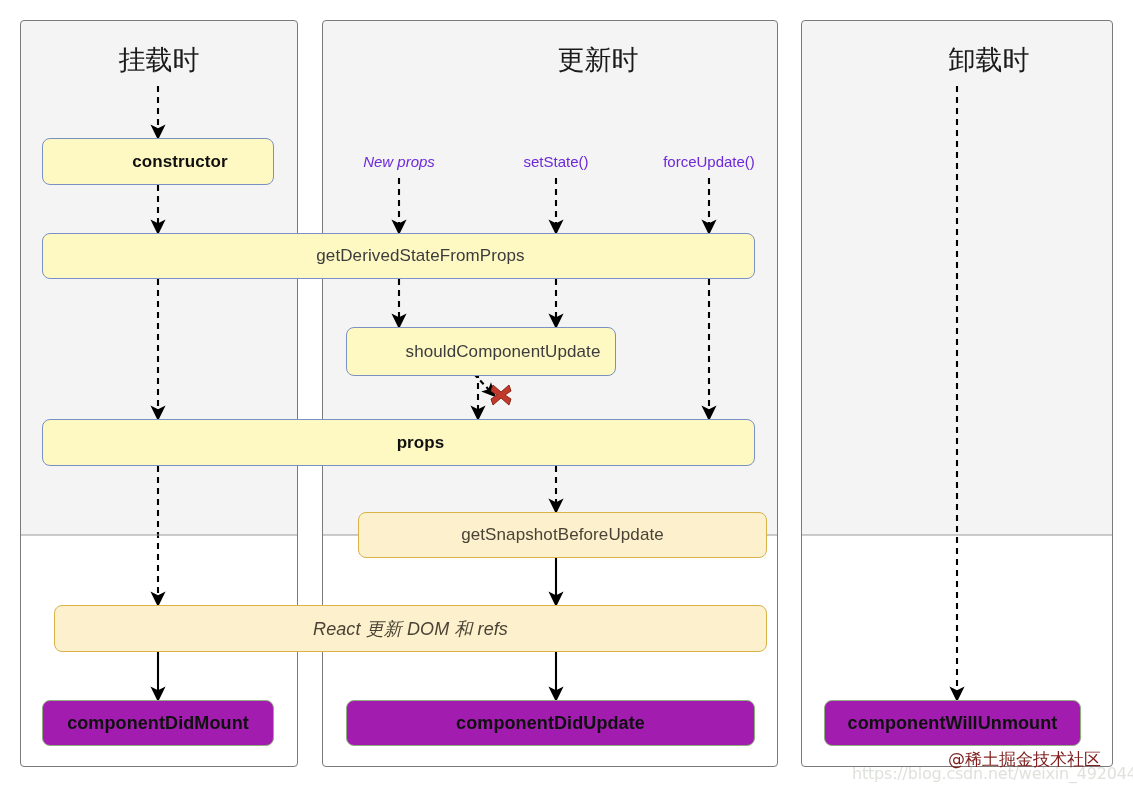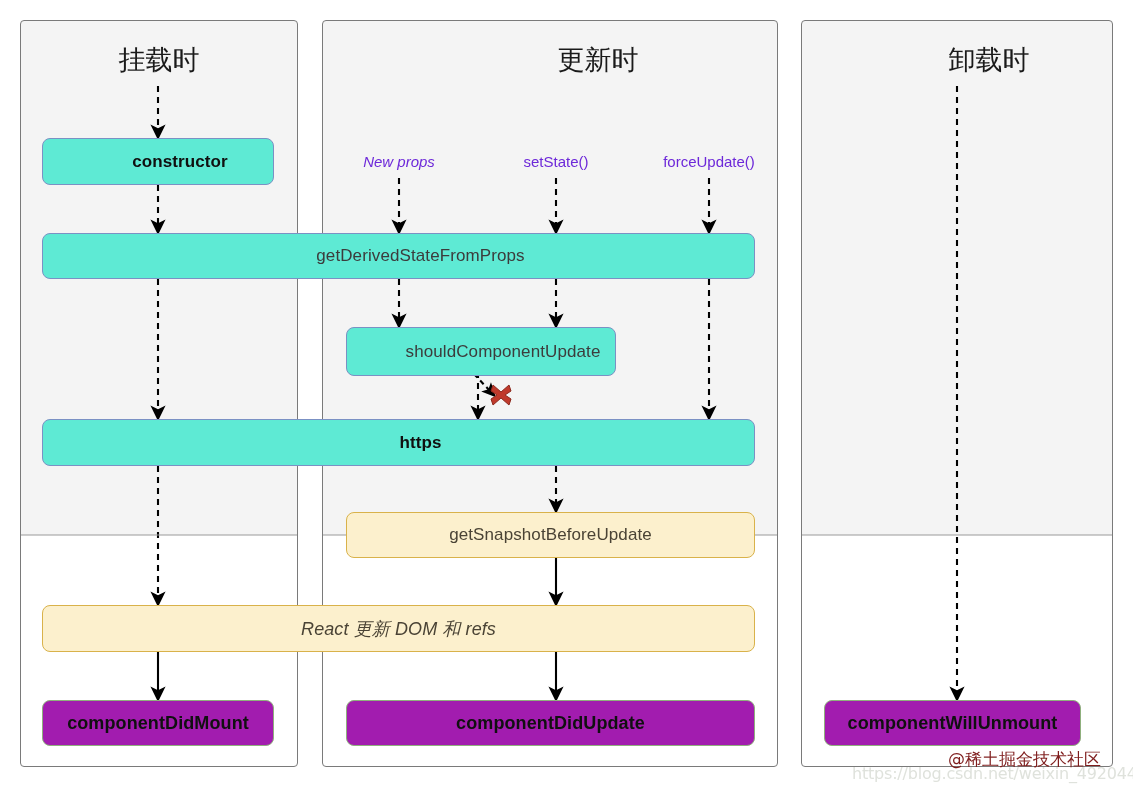--- a/index.html
+++ b/index.html
@@ -45,33 +45,34 @@
     border-radius: 8px;
     display: flex;
     align-items: center;
     justify-content: center;
     text-align: center;
     font-size: 17px;
     letter-spacing: .1px;
     z-index: 5;
   }
   .node.blue {
-    background: #5eead4;
+    background: #fef9c3;
     border: 1.3px solid #7b91c4;
     color: #3c3c3c;
     padding-left: 44px;
   }
   .node.blue.bold {
     color: #101010;
     font-weight: bold;
   }
   .node.yellow {
     background: #fcf0cd;
     border: 1.3px solid #d9b24a;
     color: #4a4335;
+    margin-left: 12px;
   }
   .node.green {
     background: #a21caf;
     border: 1.3px solid #8fb07d;
     color: #101010;
     font-weight: bold;
     font-size: 18px;
   }
   .node.italic { font-style: italic; }
 
@@ -179,21 +180,21 @@
       <path d="M4,3 L12,10 L20,3 L22,9 L16,13 L22,17 L20,23 L12,16 L4,23 L2,17 L8,13 L2,9 Z" fill="#c0392b" stroke="#8c2a1e" stroke-width="1"></path>
     </svg>
   </div>
 
   <div class="node blue bold" style="left:42px; top:138px; width:232px; height:47px;">constructor</div>
 
   <div class="node blue" style="left:42px; top:233px; width:713px; height:46px;">getDerivedStateFromProps</div>
 
   <div class="node blue" style="left:346px; top:327px; width:270px; height:49px;">shouldComponentUpdate</div>
 
-  <div class="node blue bold" style="left:42px; top:419px; width:713px; height:47px;">https</div>
+  <div class="node blue bold" style="left:42px; top:419px; width:713px; height:47px;">props</div>
 
   <div class="node yellow" style="left:346px; top:512px; width:409px; height:46px;">getSnapshotBeforeUpdate</div>
 
   <div class="node yellow italic" style="left:42px; top:605px; width:713px; height:47px; font-size:18px;">React 更新 DOM 和 refs</div>
 
   <div class="node green" style="left:42px; top:700px; width:232px; height:46px;">componentDidMount</div>
 
   <div class="node green" style="left:346px; top:700px; width:409px; height:46px;">componentDidUpdate</div>
 
   <div class="node green" style="left:824px; top:700px; width:257px; height:46px;">componentWillUnmount</div>

